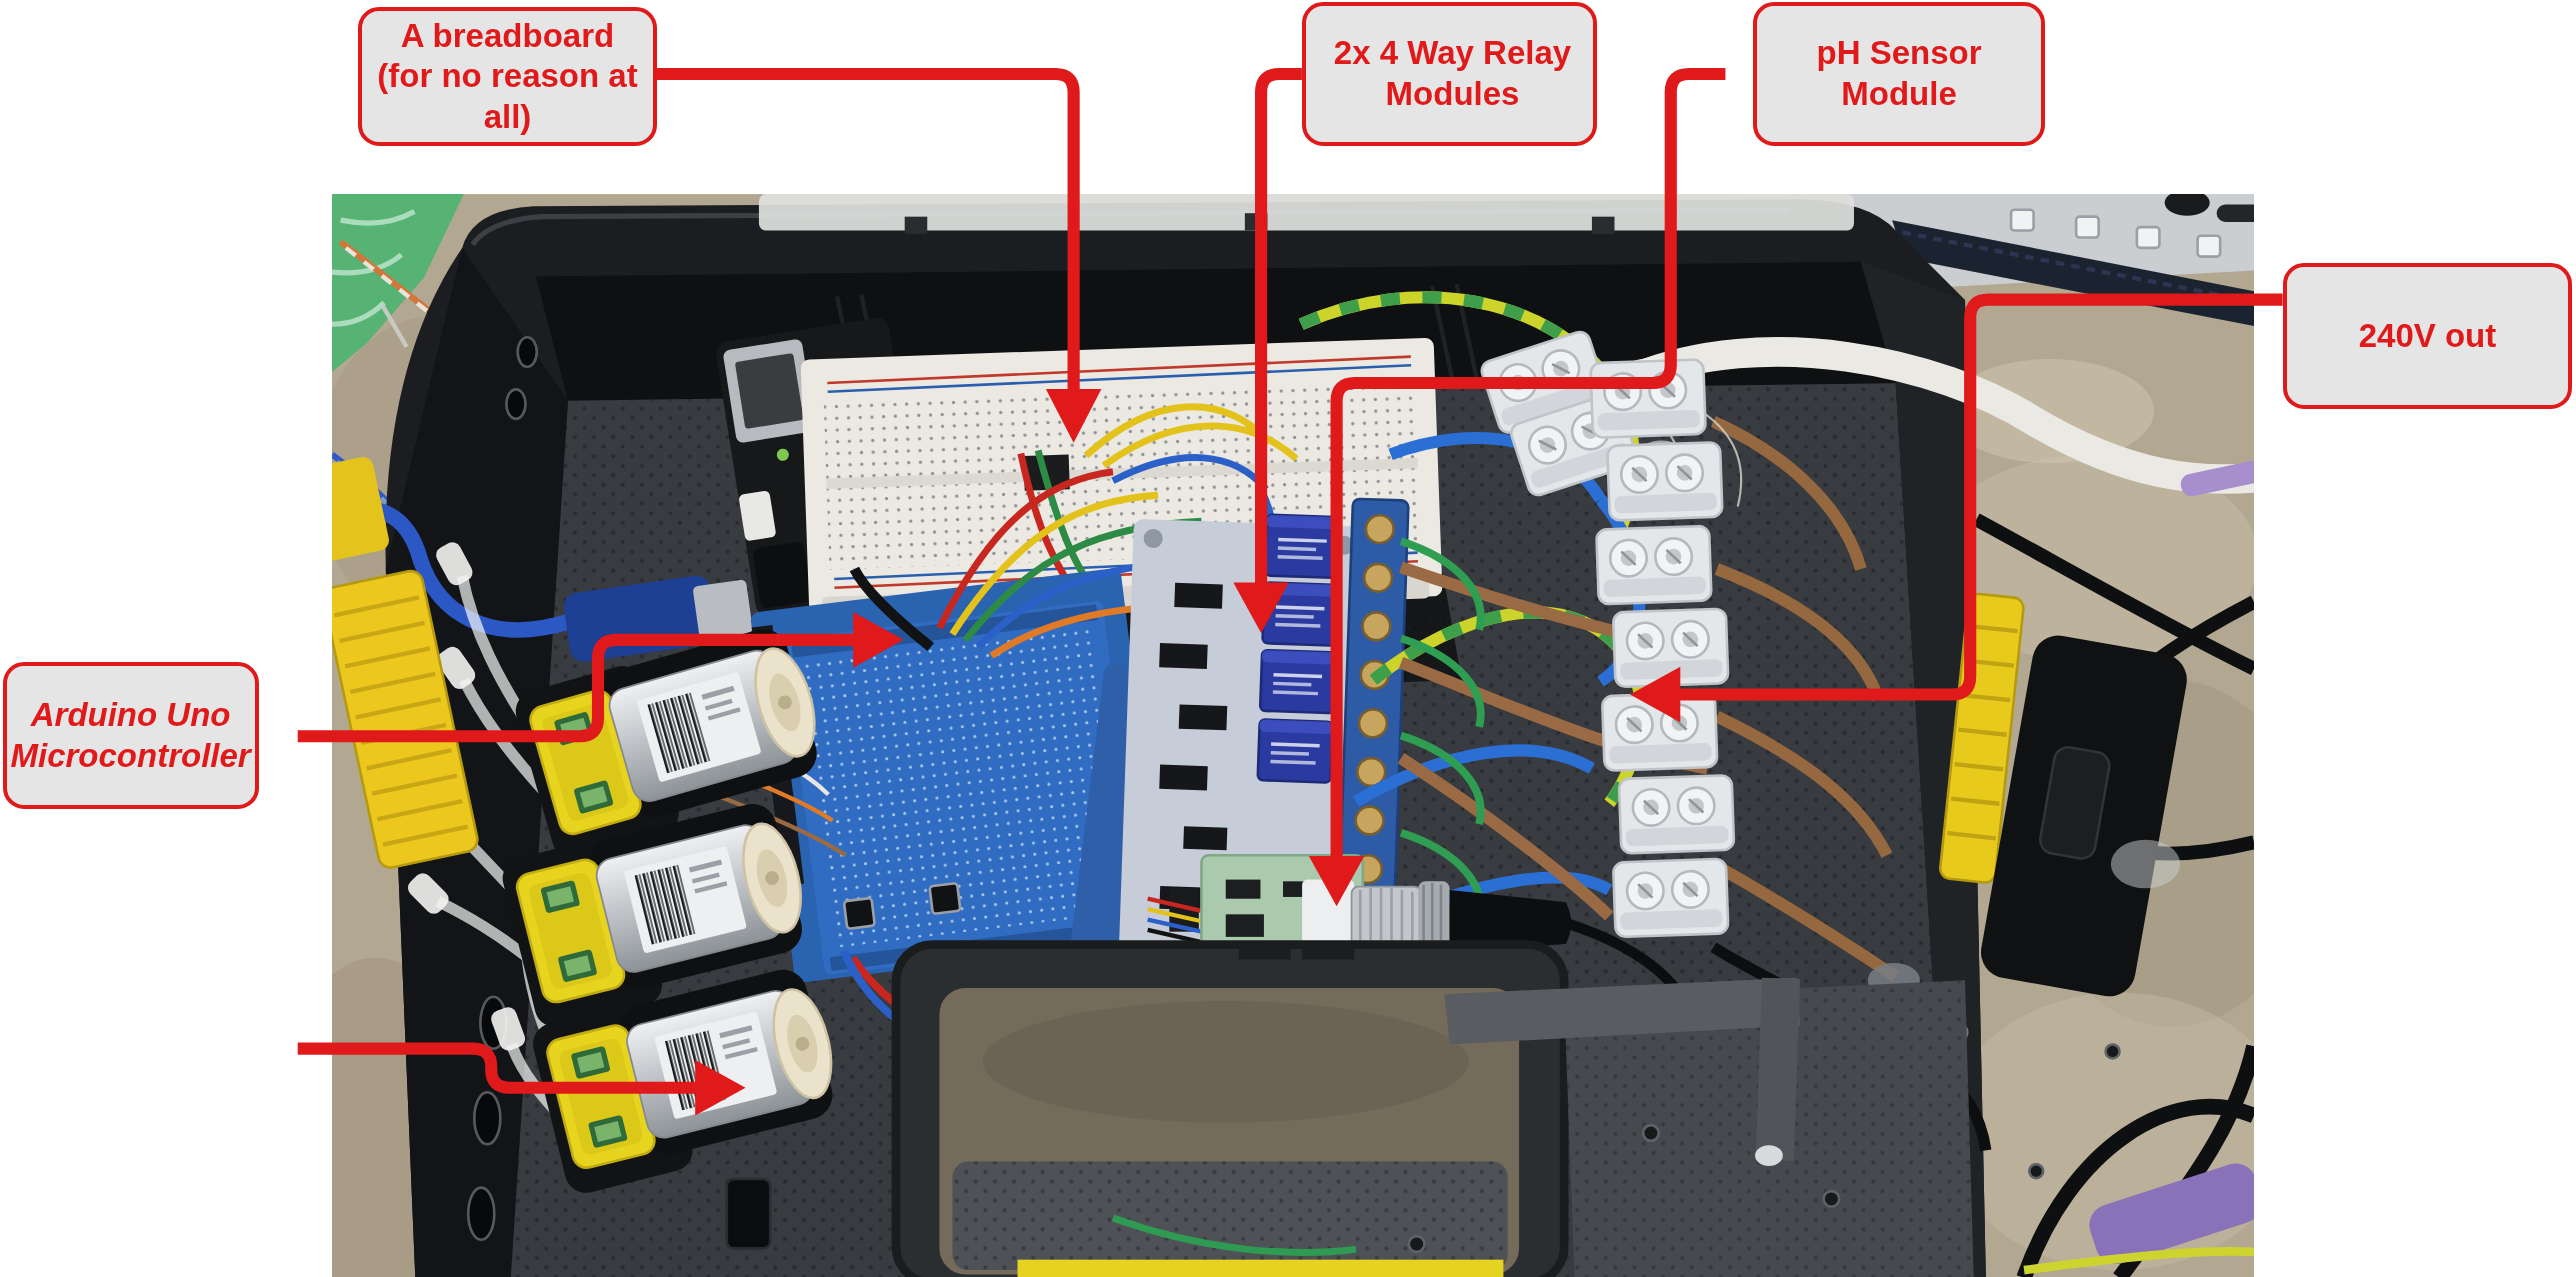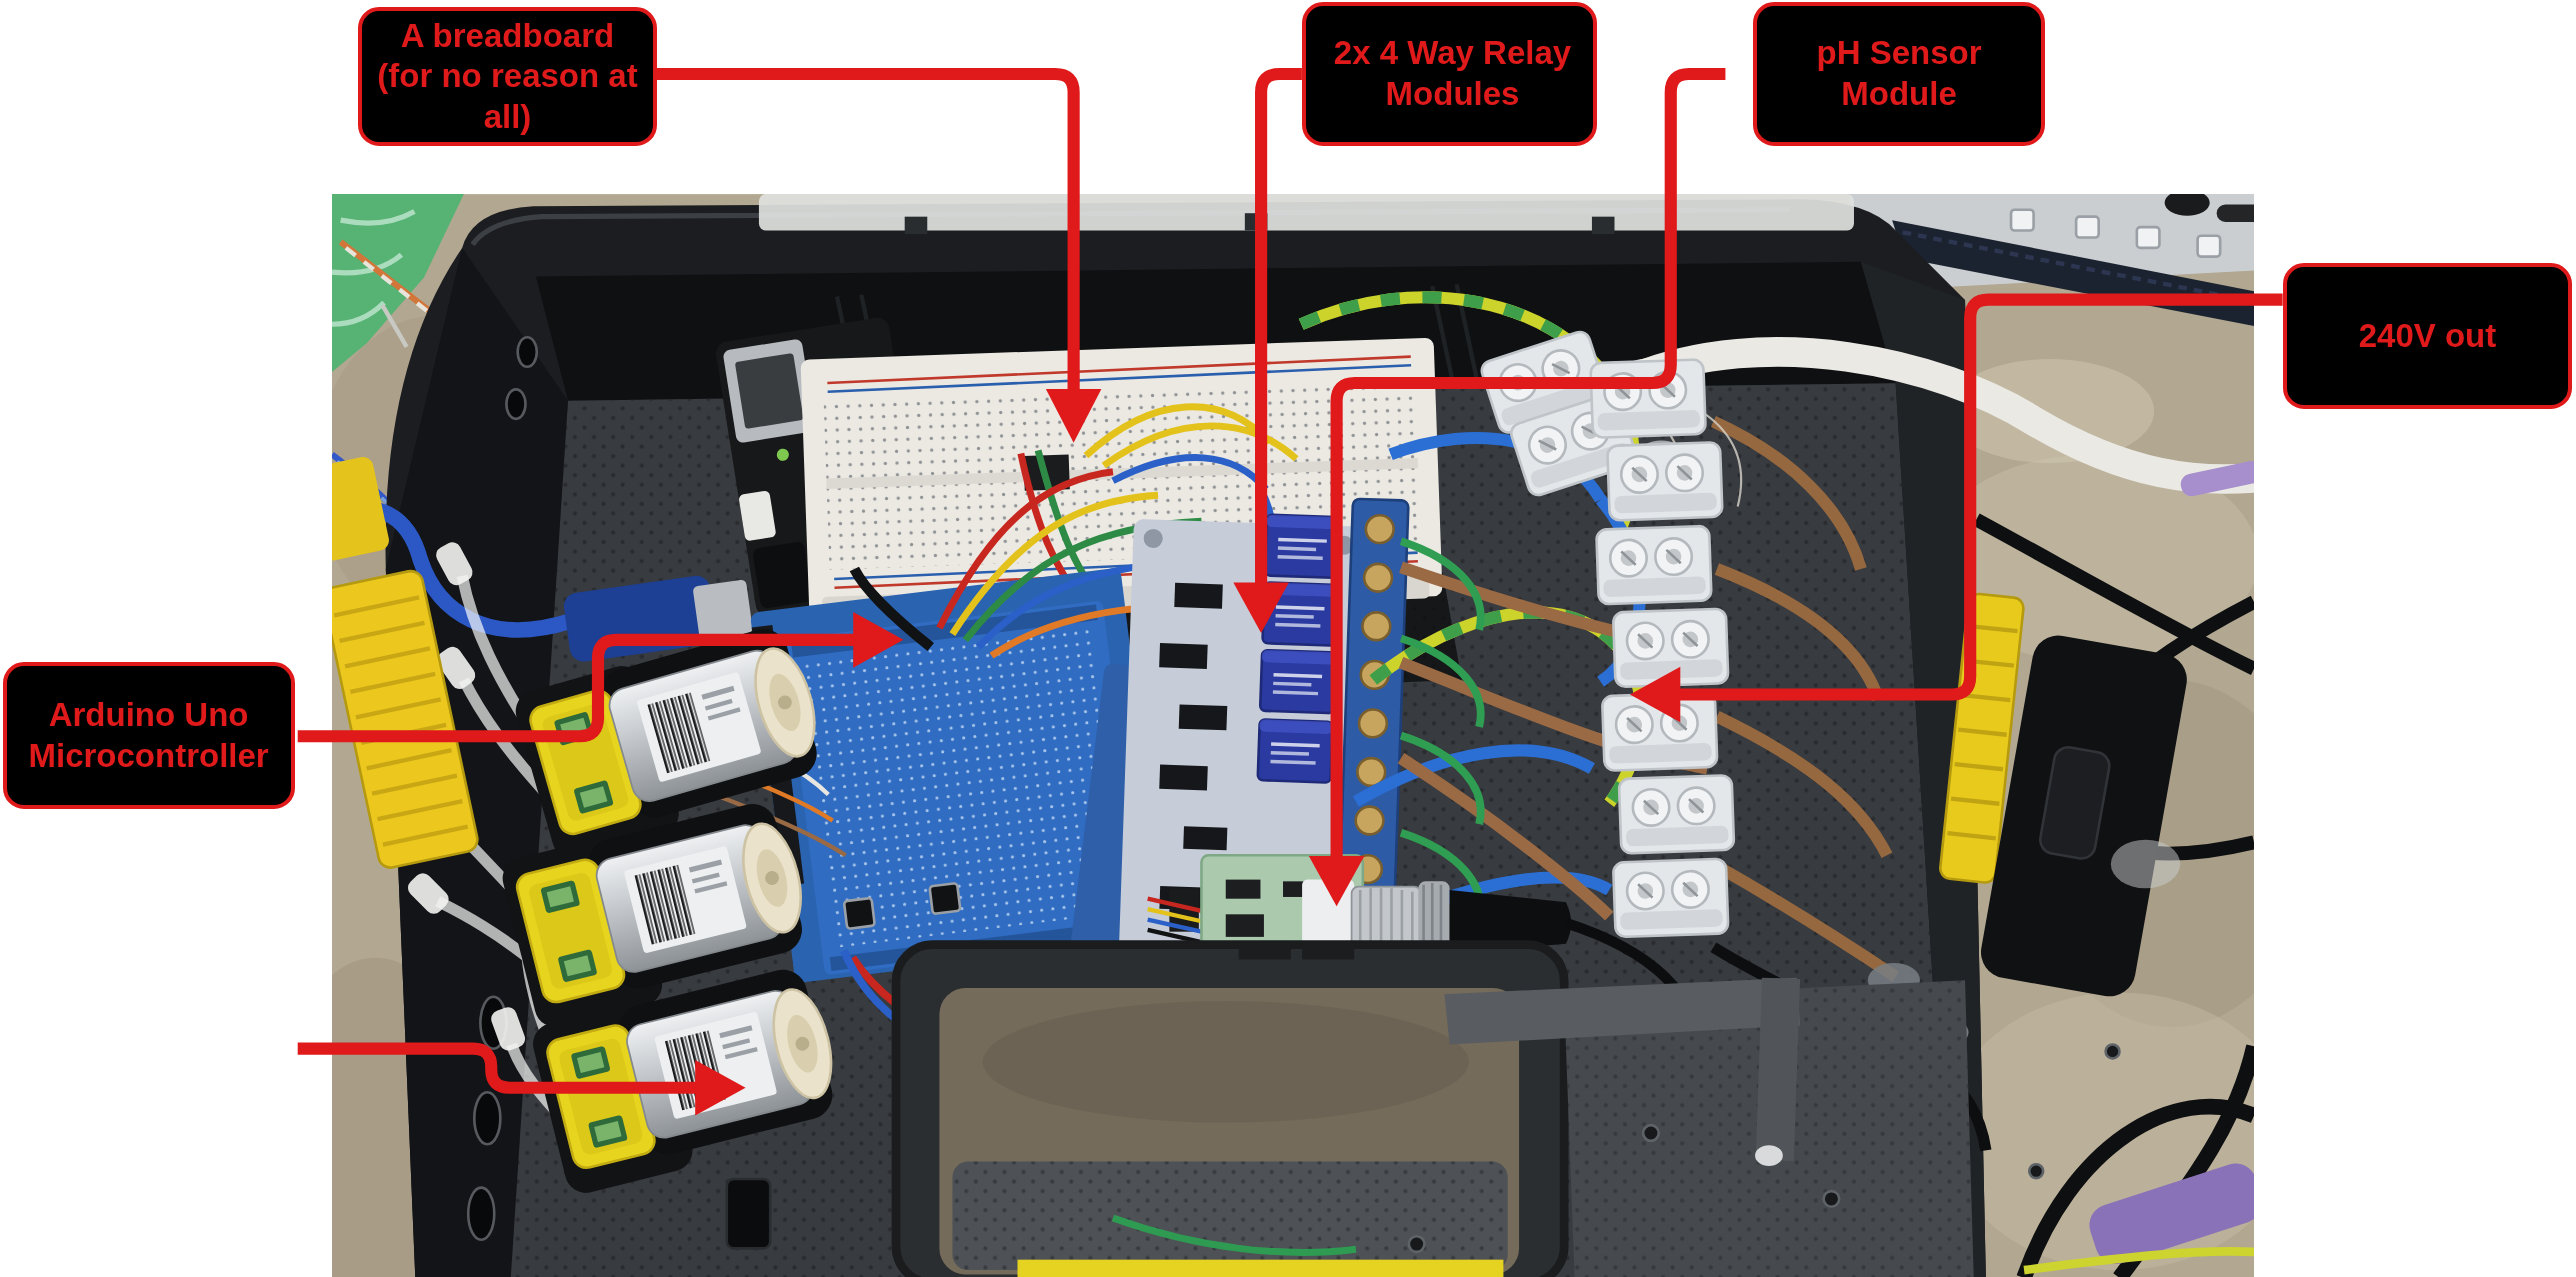--- a/index.html
+++ b/index.html
@@ -1,27 +1,27 @@
 <!DOCTYPE html>
 <html style="font-size:14px"><head>
 <meta charset="utf-8">
 <style>
   html,body{margin:0;padding:0;background:#ffffff;}
   #canvas{position:relative;width:2576px;height:1278px;background:#ffffff;overflow:hidden;
           font-family:"Liberation Sans", sans-serif;}
   #photo{position:absolute;left:332px;top:194px;width:1922px;height:1084px;}
   #arrows{position:absolute;left:0;top:0;width:2576px;height:1278px;pointer-events:none;}
-  .callout{position:absolute;background:#000000;border:4.3px solid #E01A1A;border-radius:21px;
+  .callout{position:absolute;background:#e5e5e5;border:4.3px solid #E01A1A;border-radius:21px;
            color:#E01A1A;font-weight:bold;font-size:33px;line-height:1.22;text-align:center;
            display:flex;align-items:center;justify-content:center;padding:5.2px 14px;box-sizing:border-box;}
   #label-breadboard{left:358px;top:7px;width:299px;height:139px;}
   #label-relay{left:1302px;top:1.7px;width:295px;height:144px;padding-left:20px;}
   #label-ph{left:1725px;top:1.7px;width:292px;height:144px;margin-left:28px;}
   #label-240v{left:2283px;top:227px;width:289px;height:146px;margin-top:36px;}
-  #label-arduino{left:2.6px;top:662px;width:292px;height:147px;}
+  #label-arduino{left:2.6px;top:662px;width:256px;height:147px;font-style:italic;}
   #label-pumps{left:2.6px;top:976px;width:292px;height:145px;}
 </style>
 </head>
 <body>
 
 <div id="canvas">
 
   <div id="photo">
   <svg width="1922" height="1084" viewBox="0 0 2215 1249" xmlns="http://www.w3.org/2000/svg">
     <defs>

